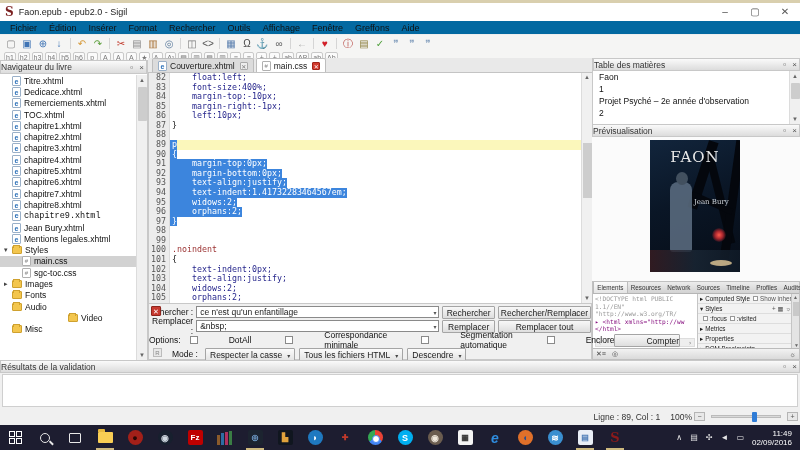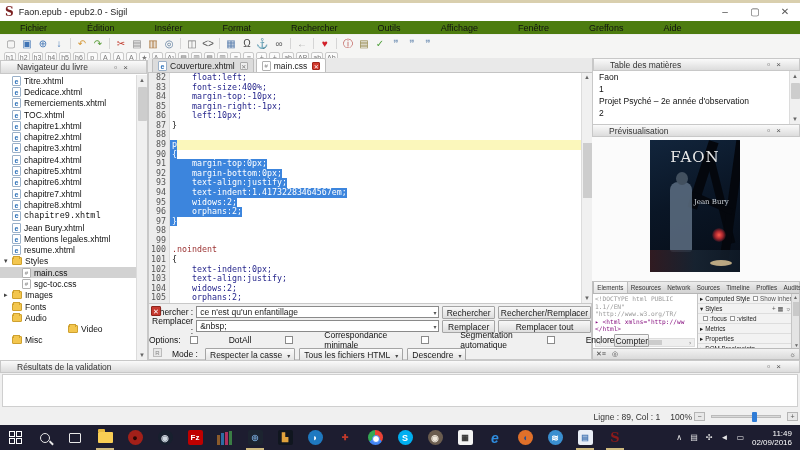--- a/index.html
+++ b/index.html
@@ -7,30 +7,30 @@
   body { font-family:"Liberation Sans",sans-serif; font-size:10px; background:#f0f0f0; position:relative; color:#1a1a1a; }
   .abs { position:absolute; }
 
   
   #desktop-strip { left:0; top:0; width:800px; height:3px; background:#d9cfae; }
   #titlebar { left:0; top:3px; width:800px; height:18px; background:#ffffff; display:flex; align-items:center; padding-left:5px; }
   #titlebar .app-icon { font-family:"DejaVu Serif",serif; font-weight:bold; color:#7a1f1f; font-size:12px; margin-right:5px; }
   #titlebar .title { font-size:9px; color:#222; }
   .win-controls { margin-left:auto; display:flex; height:100%; }
   .win-controls span { width:30px; text-align:center; color:#555; font-size:10px; line-height:18px; }
-  #menubar { left:0; top:21px; width:800px; height:14px; background:#4d7c0f; border-bottom:1px solid #eee; display:flex; align-items:center; padding-left:14px;gap:28px; }
+  #menubar { left:0; top:21px; width:800px; height:14px; background:#0369a1; border-bottom:1px solid #eee; display:flex; align-items:center; padding-left:4px; }
   #menubar span { padding:0 6px; font-size:9px; color:#111; }
   #toolbar1 { left:0; top:35px; width:800px; height:16px; background:#f5f5f4; display:flex; align-items:center; padding-left:3px; }
   #toolbar2 { left:0; top:51px; width:800px; height:11px; background:#f5f5f4; border-bottom:1px solid #d9d9d9; display:flex; align-items:center; padding-left:3px; }
   .tb-icon { display:inline-block; width:14px; height:13px; text-align:center; font-size:10px; line-height:13px; margin:0 1px; }
   .tb-icon2 { display:inline-block; min-width:11px; height:9px; text-align:center; font-size:7px; line-height:9px; margin:0 1px; color:#777; border:1px solid #c9c9c9; border-radius:2px; background:#fbfbfb; padding:0 1px; }
   .tb-sep { width:1px; height:11px; background:#d5d5d5; margin:0 3px; }
 
   
-  .panel-header { background:linear-gradient(#fafafa,#dcdcdc); border:1px solid #c8c8c8; font-size:8.5px; color:#333; display:flex; align-items:center; padding:0 16px; }
+  .panel-header { background:linear-gradient(#fafafa,#dcdcdc); border:1px solid #c8c8c8; font-size:8.5px; color:#333; display:flex; align-items:center; padding:0 0; }
   .panel-header .ph-btns { margin-left:auto; color:#555; font-size:8px; letter-spacing:2px; }
 
   
   #sidebar { left:0; top:60px; width:148px; height:300px; background:#fff; border-right:1px solid #c8c8c8; }
   #sidebar-header { height:14px; }
   #tree { position:absolute; left:0; top:15px; width:136px; bottom:0; overflow:hidden; }
   .tree-row { height:11.3px; display:flex; align-items:center; padding-left:4px; font-size:8.5px; color:#111; white-space:nowrap; }
   .tree-row .arrow { width:8px; font-size:7px; color:#444; }
   .tree-row.selected { background:#d2d2d2; }
   .ic-html { width:9px; height:10px; background:#fff; border:1px solid #9ab0c8; border-radius:1px; color:#2a6fb8; font-size:7px; line-height:9px; text-align:center; margin-right:3px; font-weight:bold; }
@@ -294,25 +294,20 @@
         <span class="arrow"></span>
         <span class="ic-html">e</span>
         <span>Jean Bury.xhtml</span>
       </div>
       <div class="tree-row" style="padding-left: 4px;">
         <span class="arrow"></span>
         <span class="ic-html">e</span>
         <span>Mentions legales.xhtml</span>
       </div>
       <div class="tree-row" style="padding-left: 4px;">
-        <span class="arrow"></span>
-        <span class="ic-html">e</span>
-        <span>resume.xhtml</span>
-      </div>
-      <div class="tree-row" style="padding-left: 4px;">
         <span class="arrow">▾</span>
         <span class="ic-folder"></span>
         <span>Styles</span>
       </div>
       <div class="tree-row selected" style="padding-left: 14px;">
         <span class="arrow"></span>
         <span class="ic-css">#</span>
         <span>main.css</span>
       </div>
       <div class="tree-row" style="padding-left: 14px;">
@@ -590,21 +585,21 @@
     <span id="fr-opts" style="display:flex;align-items:center;gap:28px;">
         <span class="fr-cb"></span>
         <span class="fr-opt-label">DotAll</span>
         <span class="fr-cb"></span>
         <span class="fr-opt-label">Correspondance minimale</span>
         <span class="fr-cb"></span>
         <span class="fr-opt-label">Segmentation automatique</span>
         <span class="fr-cb"></span>
         <span class="fr-opt-label">Enclore</span>
       </span>
-    <span class="fr-btn" style="width:103px;margin-left:auto;margin-right:14px;">Compter</span>
+    <span class="fr-btn" style="width:103px;margin-left:auto;margin-right:14px;padding-left:31px;">Compter</span>
   </div>
   <div class="fr-row">
     <span class="fr-label">Mode :</span>
     <span id="fr-modes" style="display:flex;align-items:center;">
         <span class="fr-dd"><span>Respecter la casse</span><span class="dd">▾</span></span>
         <span class="fr-dd"><span>Tous les fichiers HTML</span><span class="dd">▾</span></span>
         <span class="fr-dd"><span>Descendre</span><span class="dd">▾</span></span>
       </span>
   </div>
   <div id="fr-mode-ind">R</div>

